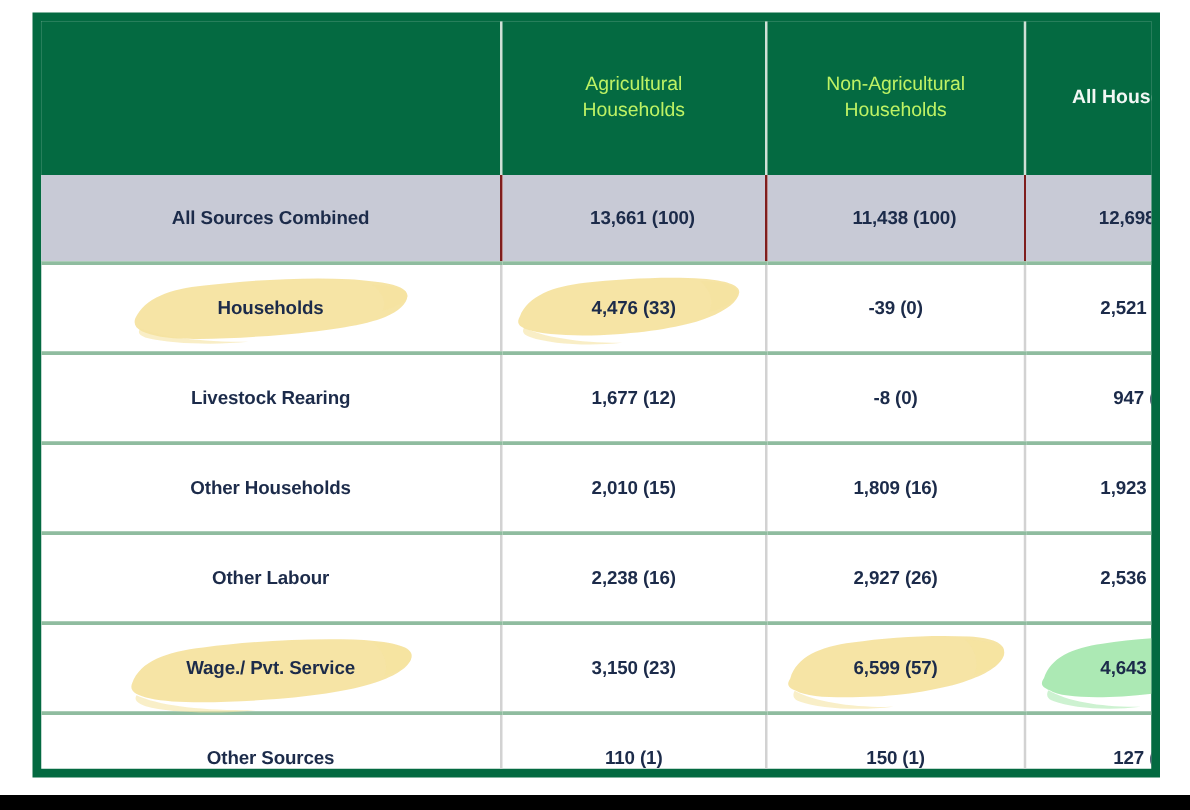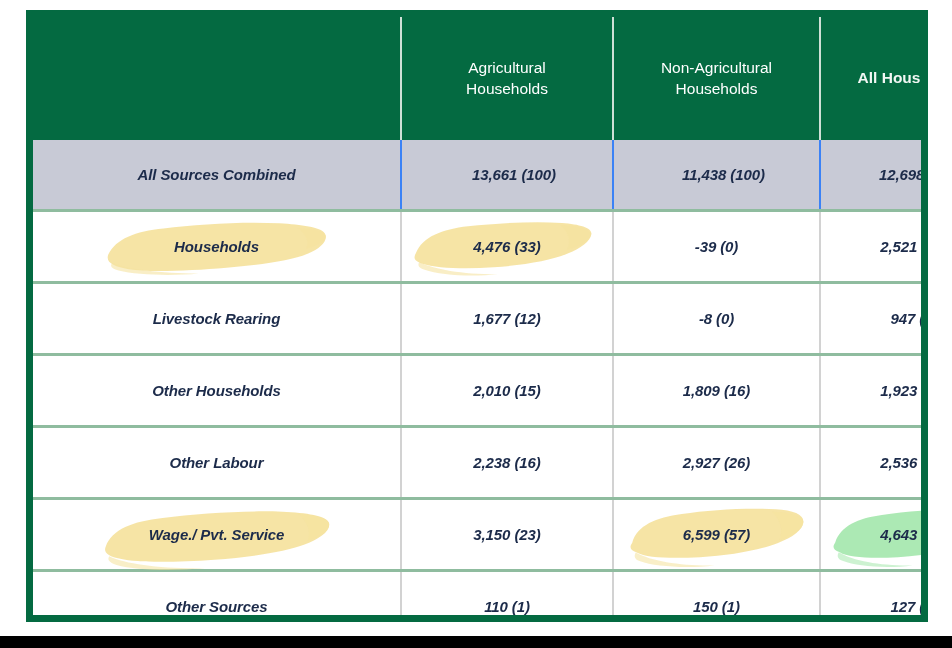--- a/index.html
+++ b/index.html
@@ -40,21 +40,21 @@
     border-collapse: collapse;
     table-layout: fixed;
   }
 
   
   thead tr {
     background: #046A41;
   }
   thead th {
     height: 123px;
-    color: #ffffff;
+    color: #bef264;
     font-size: 15.5px;
     font-weight: 400;
     line-height: 1.32;
     text-align: center;
     vertical-align: middle;
     padding: 0 10px;
     border: 0;
     background: #046A41;
   }
   thead th.col-label {
@@ -73,35 +73,34 @@
     height: 69px;
     text-align: center;
     vertical-align: middle;
     font-size: 15px;
     font-weight: 700;
     color: #1c2b4a;
     letter-spacing: -0.1px;
     padding: 0 6px;
     position: relative;
     background: transparent;
-    font-style: italic;
   }
   tbody td.vline {
     border-left: 2px solid #d2d2d2;
   }
   tbody tr.rowline td {
     border-top: 3px solid #8fbc9f;
     margin-left: 33px;
   }
   tbody tr.gray td {
     background: #c8cad6;
     border-top: 0;
   }
   tbody tr.gray td.vline {
-    border-left: 2px solid #3b82f6;
+    border-left: 2px solid #7f1d1d;
     padding-left: 20px;
   }
   tbody tr.first-white td {
     border-top: 3px solid #8fbc9f;
   }
 
   td .cell-text {
     position: relative;
     z-index: 3;
     display: inline-block;

